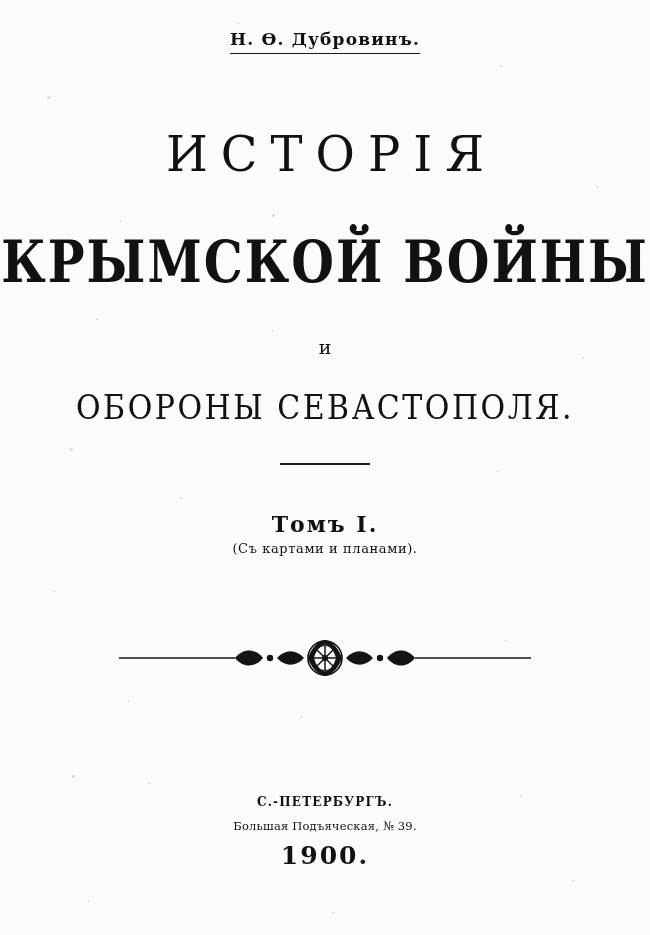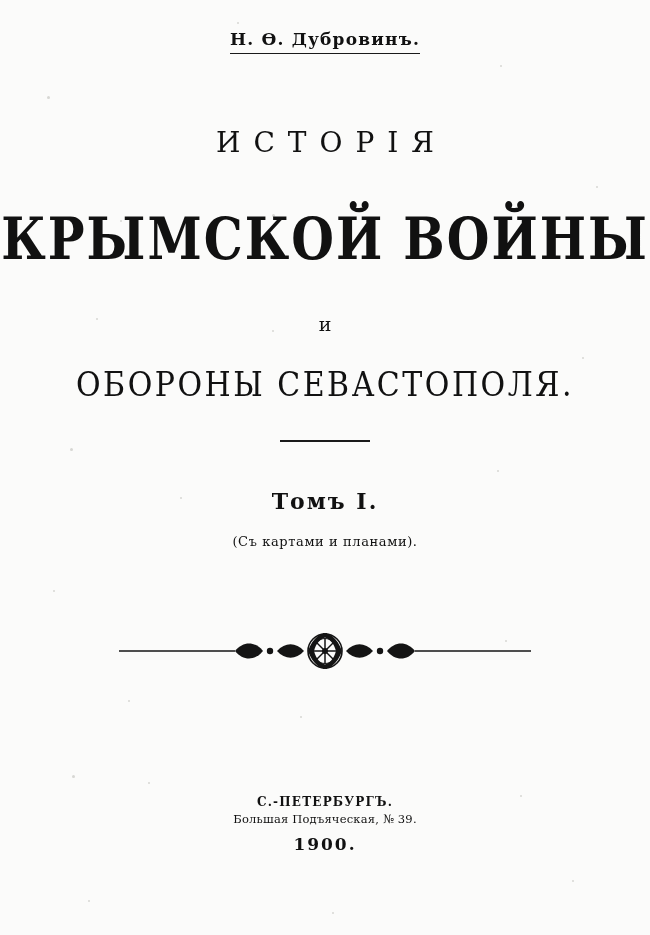--- a/index.html
+++ b/index.html
@@ -44,21 +44,21 @@
     letter-spacing: 1.2px;
     font-weight: 600;
     padding-bottom: 4px;
     border-bottom: 1.6px solid #1a1a1a;
     line-height: 1.1;
   }
 
   .title-main {
     margin-top: 72px;
     font-family: "DejaVu Serif", serif;
-    font-size: 28px;
+    font-size: 48px;
     letter-spacing: 13px;
     font-weight: 400;
     text-indent: 13px;
   }
 
   .title-big {
     margin-top: 46px;
     font-family: "DejaVu Serif", serif;
     font-weight: 700;
     font-size: 49px;
@@ -94,21 +94,21 @@
 
   .volume {
     margin-top: 46px;
     font-family: "DejaVu Serif", serif;
     font-size: 22px;
     letter-spacing: 2px;
     font-weight: 600;
   }
 
   .volume-note {
-    margin-top: 20px;
+    margin-top: 4px;
     font-family: "DejaVu Serif", serif;
     font-size: 13px;
     letter-spacing: .6px;
   }
 
   
   .ornament {
     margin-top: 80px;
     width: 420px;
     height: 44px;
@@ -127,29 +127,29 @@
     font-weight: 700;
     letter-spacing: 1.2px;
   }
   .printer {
     margin-top: 6px;
     font-family: "DejaVu Serif", serif;
     font-size: 13.5px;
     letter-spacing: .2px;
   }
   .address {
-    margin-top: 3px;
+    margin-top: 10px;
     font-family: "DejaVu Serif", serif;
     font-size: 11.5px;
     letter-spacing: .2px;
   }
   .year {
     margin-top: 8px;
     font-family: "DejaVu Serif", serif;
-    font-size: 17px;
+    font-size: 25px;
     font-weight: 700;
     letter-spacing: 2px;
   }
 </style>
 </head>
 <body>
 
 <div class="page">
   <span class="speck" style="left:47px;top:96px;width:3px;height:3px;"></span>
   <span class="speck" style="left:237px;top:22px;width:2px;height:2px;"></span>

